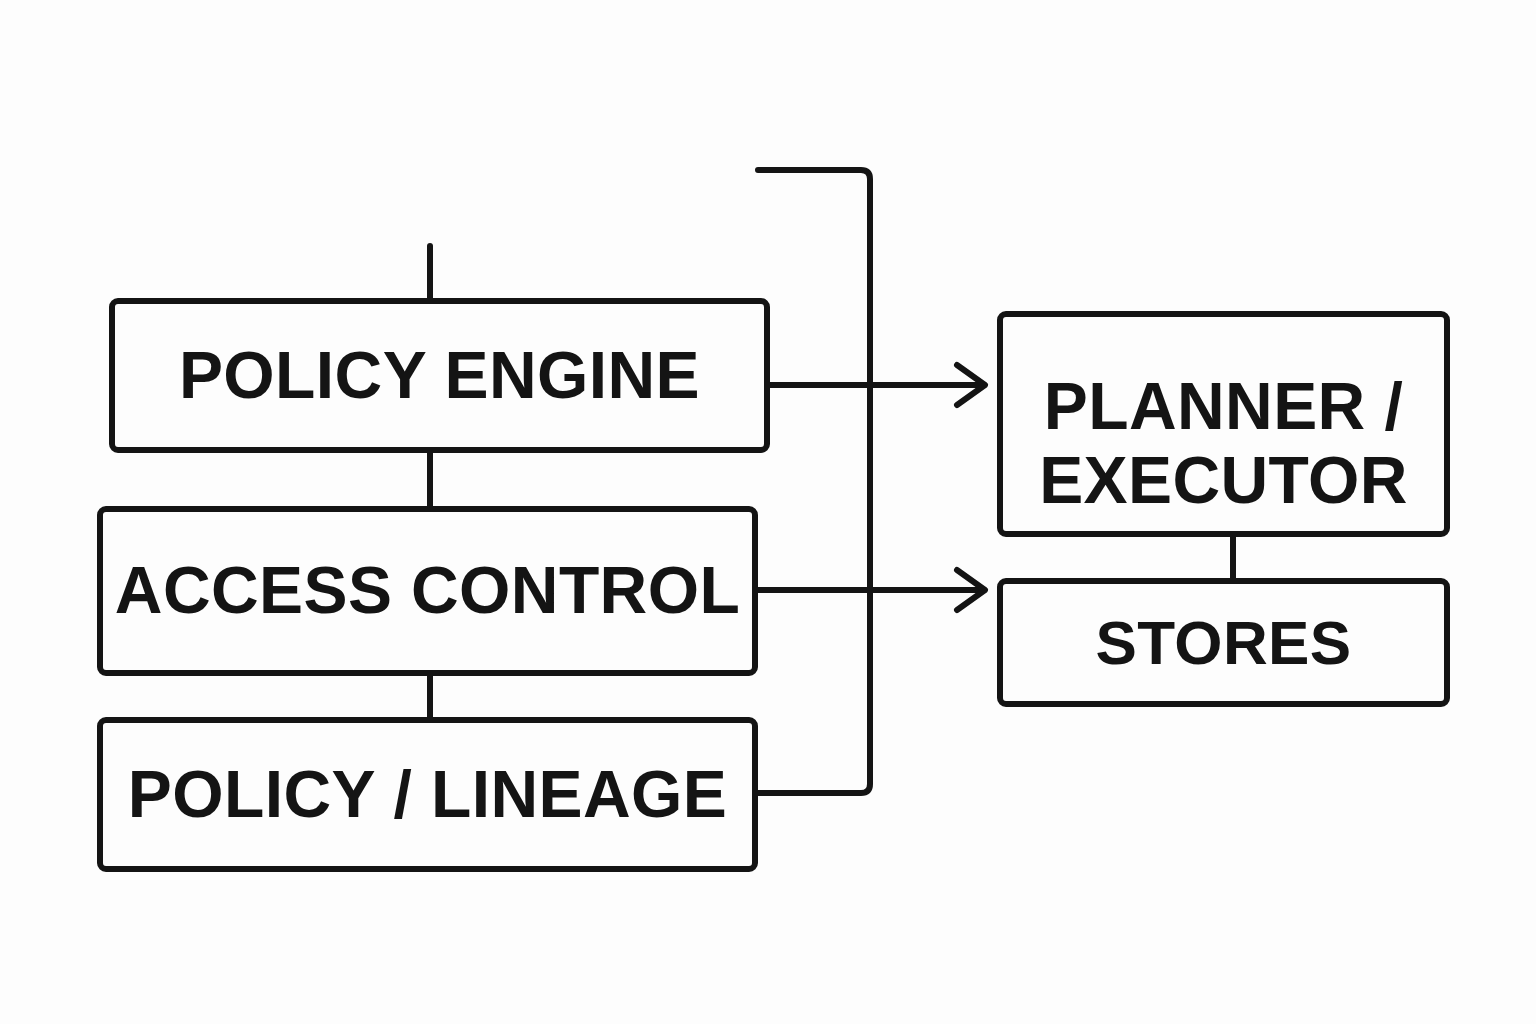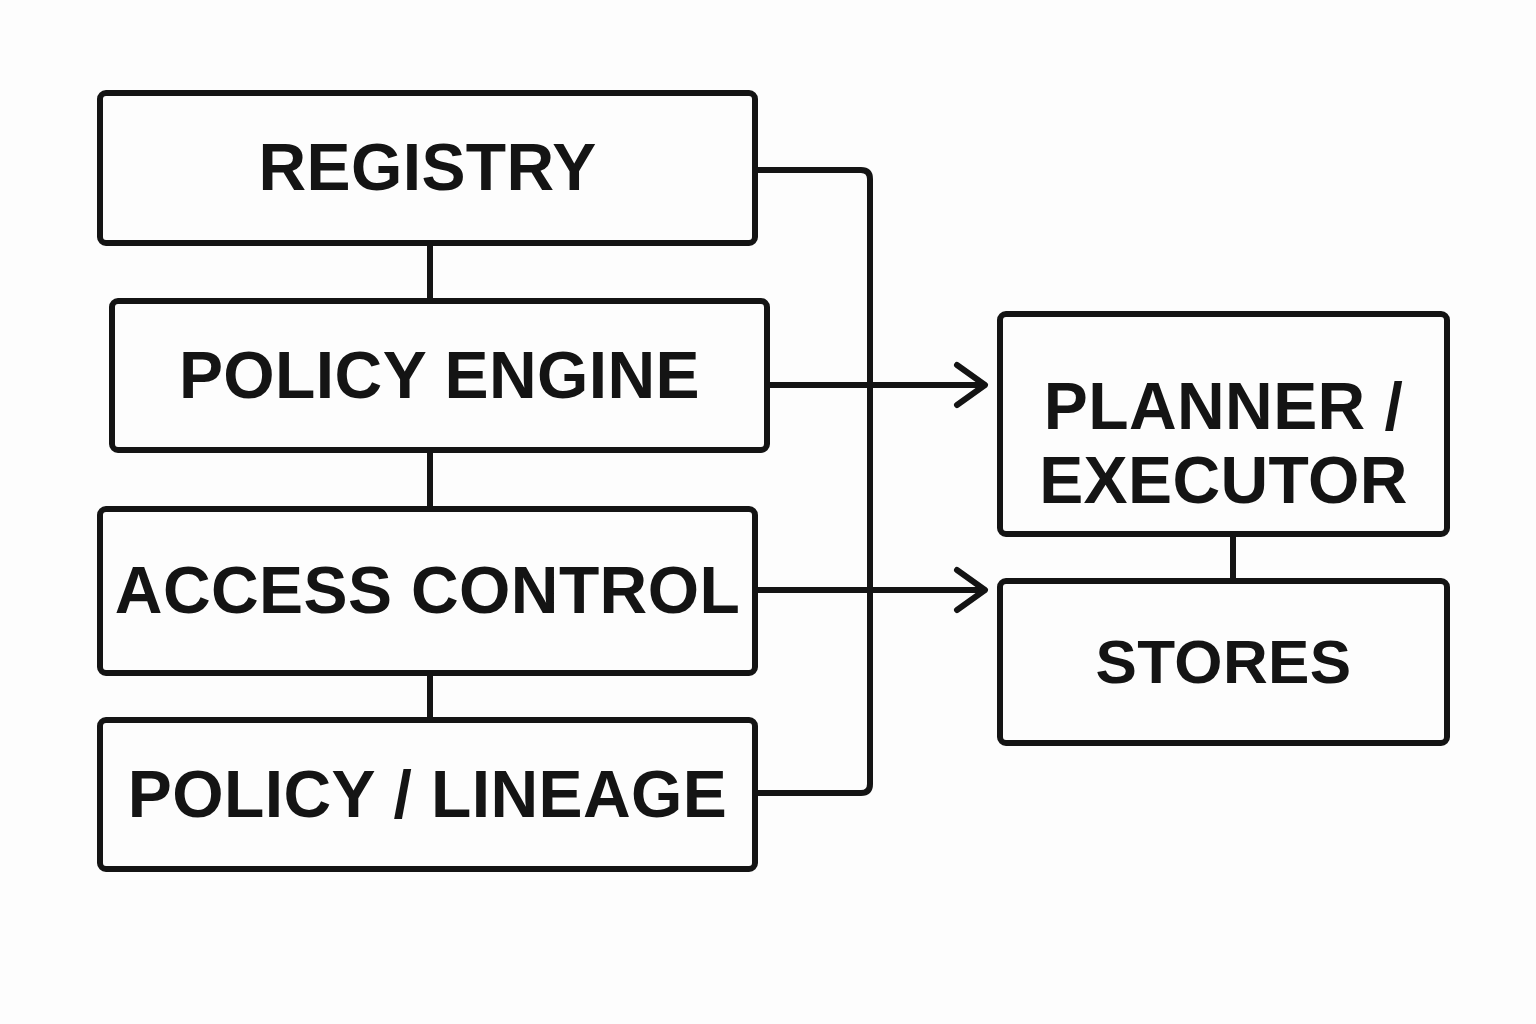--- a/index.html
+++ b/index.html
@@ -45,21 +45,21 @@
     white-space: pre-line;
     user-select: none;
   }
   
   #node-registry       { left: 97px;  top: 90px;  width: 661px; height: 156px; }
   #node-policy-engine  { left: 97px;  top: 298px; width: 661px; height: 155px; margin-left: 12px; }
   #node-access-control { left: 97px;  top: 506px; width: 661px; height: 170px; }
   #node-audit-lineage  { left: 97px;  top: 717px; width: 661px; height: 155px; }
   
   #node-planner-executor { left: 997px; top: 311px; width: 453px; height: 226px; }
-  #node-stores           { left: 997px; top: 578px; width: 453px; height: 168px; }
+  #node-stores           { left: 997px; top: 578px; width: 453px; height: 129px; }
 
   #node-registry .node-label,
   #node-policy-engine .node-label,
   #node-access-control .node-label,
   #node-audit-lineage .node-label { font-size: 66px; }
 
   #node-planner-executor .node-label { font-size: 66px; margin-top: 39px; }
   #node-stores .node-label { font-size: 62px; }
 </style>
 </head>
@@ -79,23 +79,20 @@
       <line x1="758" y1="385" x2="984" y2="385"></line>
       <polyline points="957,365 985,385 957,405"></polyline>
 
       <line x1="758" y1="590" x2="984" y2="590"></line>
       <polyline points="957,570 985,590 957,610"></polyline>
 
       <line x1="1233" y1="537" x2="1233" y2="578"></line>
     </g>
   </svg>
 
-  <div class="node-box" id="node-registry">
-    <span class="node-label">REGISTRY</span>
-  </div>
 
   <div class="node-box" id="node-policy-engine">
     <span class="node-label">POLICY ENGINE</span>
   </div>
 
   <div class="node-box" id="node-access-control">
     <span class="node-label">ACCESS CONTROL</span>
   </div>
 
   <div class="node-box" id="node-audit-lineage">

